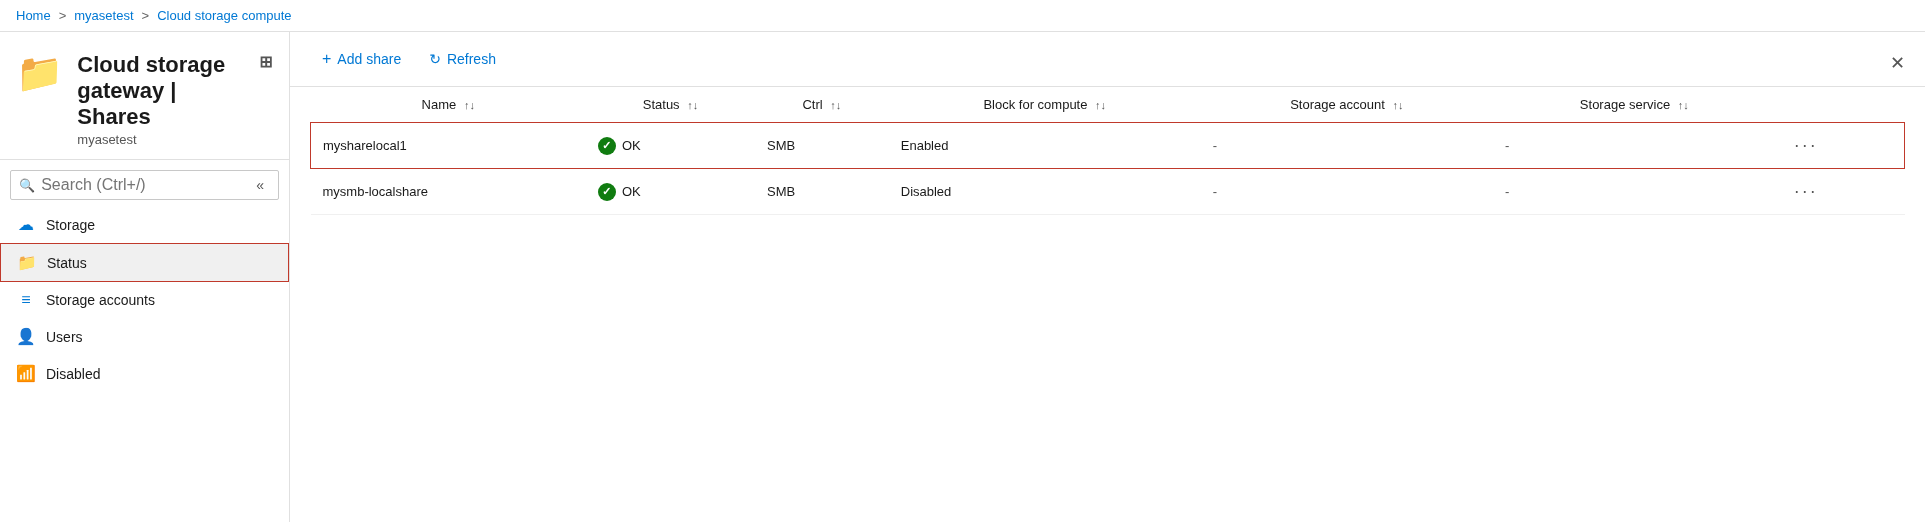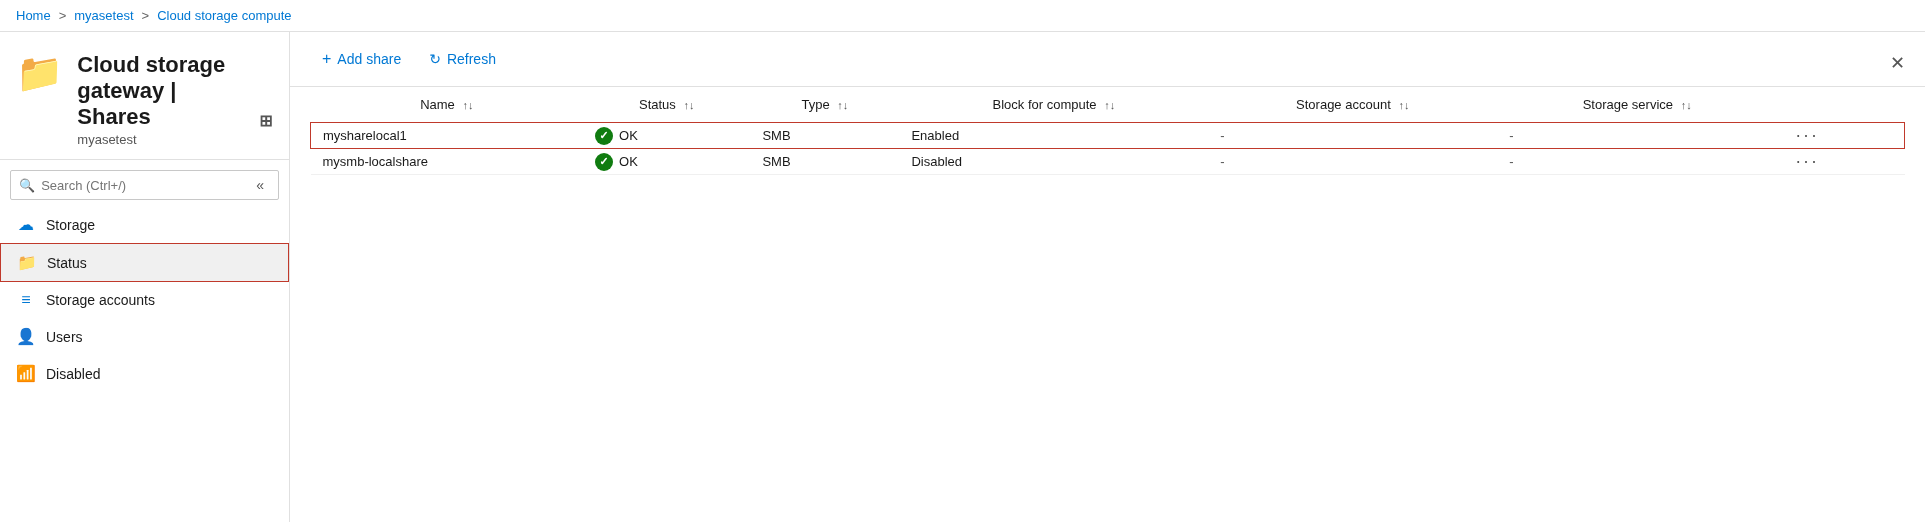--- a/index.html
+++ b/index.html
@@ -51,21 +51,21 @@
     .folder-icon-large {
       font-size: 38px;
       line-height: 1;
       margin-top: 2px;
     }
     .header-text .title {
       font-size: 22px;
       font-weight: 600;
       color: #1a1a1a;
       display: flex;
-      align-items: flex-end;
+      align-items: flex-start;
       gap: 18px;
     }
     .header-text .subtitle {
       font-size: 13px;
       color: #555;
       margin-top: 2px;
     }
     .pin-icon {
       font-size: 16px;
       color: #555;
@@ -88,21 +88,21 @@
       margin: 10px 10px 6px 10px;
       border: 1px solid #c8c8c8;
       border-radius: 2px;
       padding: 4px 8px;
       gap: 6px;
       background: #fff;
     }
     .search-box input {
       border: none;
       outline: none;
-      font-size: 13px;
+      font-size: 16px;
       color: #555;
       width: 180px;
       background: transparent;
     }
     .collapse-btn {
       margin-left: auto;
       cursor: pointer;
       color: #555;
       font-size: 14px;
       padding: 2px 6px;
@@ -170,21 +170,21 @@
       font-size: 13px;
       color: #1a1a1a;
       white-space: nowrap;
     }
     th .sort-icon {
       margin-left: 4px;
       font-size: 11px;
       color: #555;
     }
     td {
-      padding: 0 12px;
+      padding: 10px 12px;
       font-size: 13px;
       color: #1a1a1a;
       border-bottom: 1px solid #f0f0f0;
     }
     .row-selected td {
       border-top: 1.5px solid #c0392b;
       border-bottom: 1.5px solid #c0392b;
     }
     .row-selected td:first-child {
       border-left: 1.5px solid #c0392b;
@@ -299,21 +299,21 @@
             <tr>
               <th>
                 <span>Name</span>
                 <span class="sort-icon">↑↓</span>
               </th>
               <th>
                 <span>Status</span>
                 <span class="sort-icon">↑↓</span>
               </th>
               <th>
-                <span>Type</span>
+                <span>Ctrl</span>
                 <span class="sort-icon">↑↓</span>
               </th>
               <th>
                 <span>Block for compute</span>
                 <span class="sort-icon">↑↓</span>
               </th>
               <th>
                 <span>Storage account</span>
                 <span class="sort-icon">↑↓</span>
               </th>

